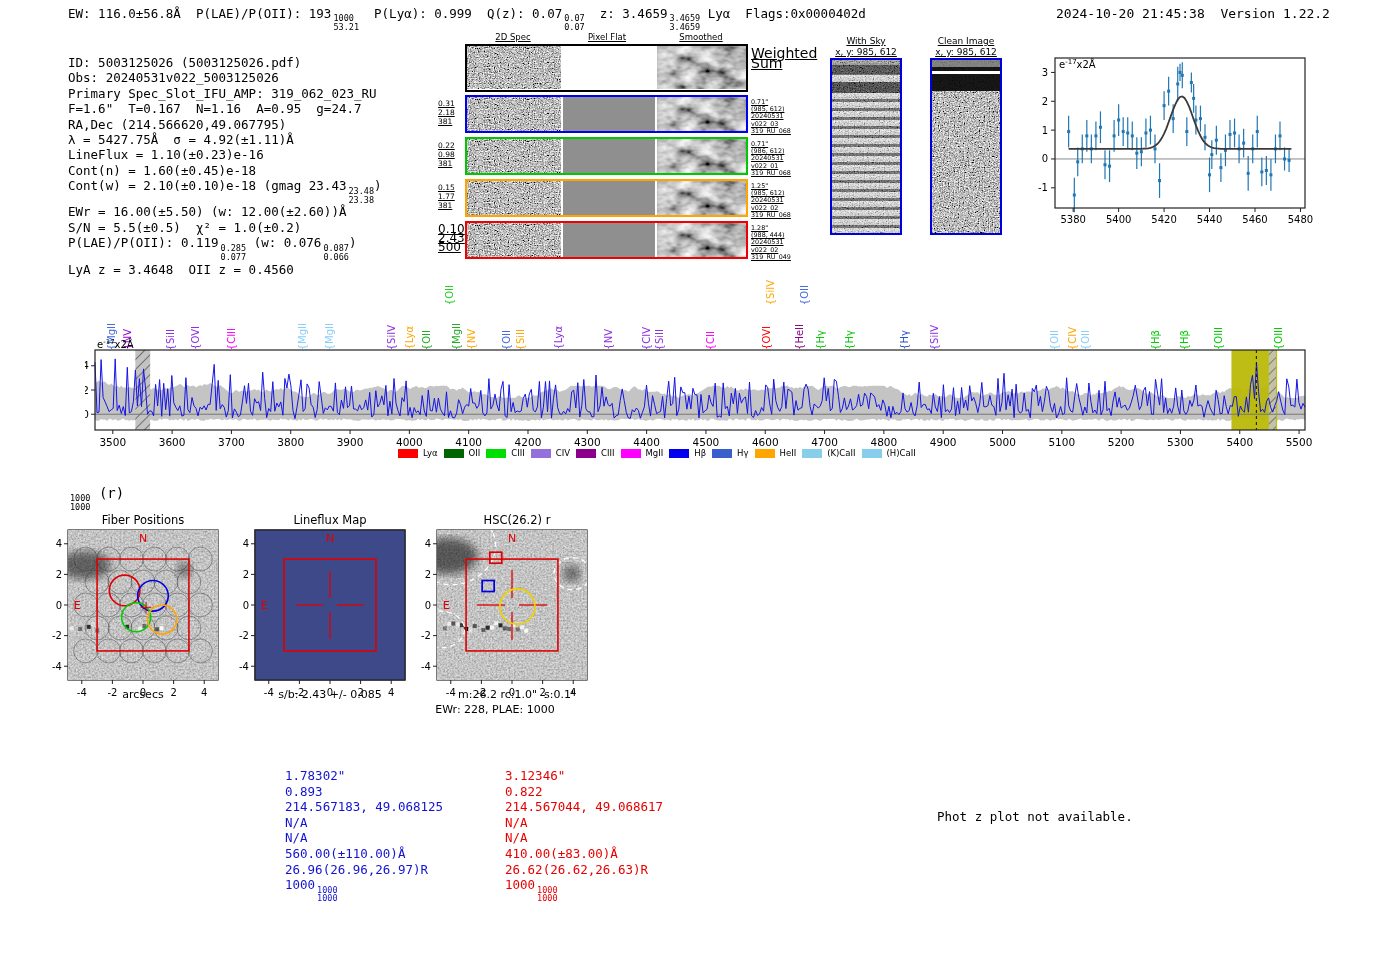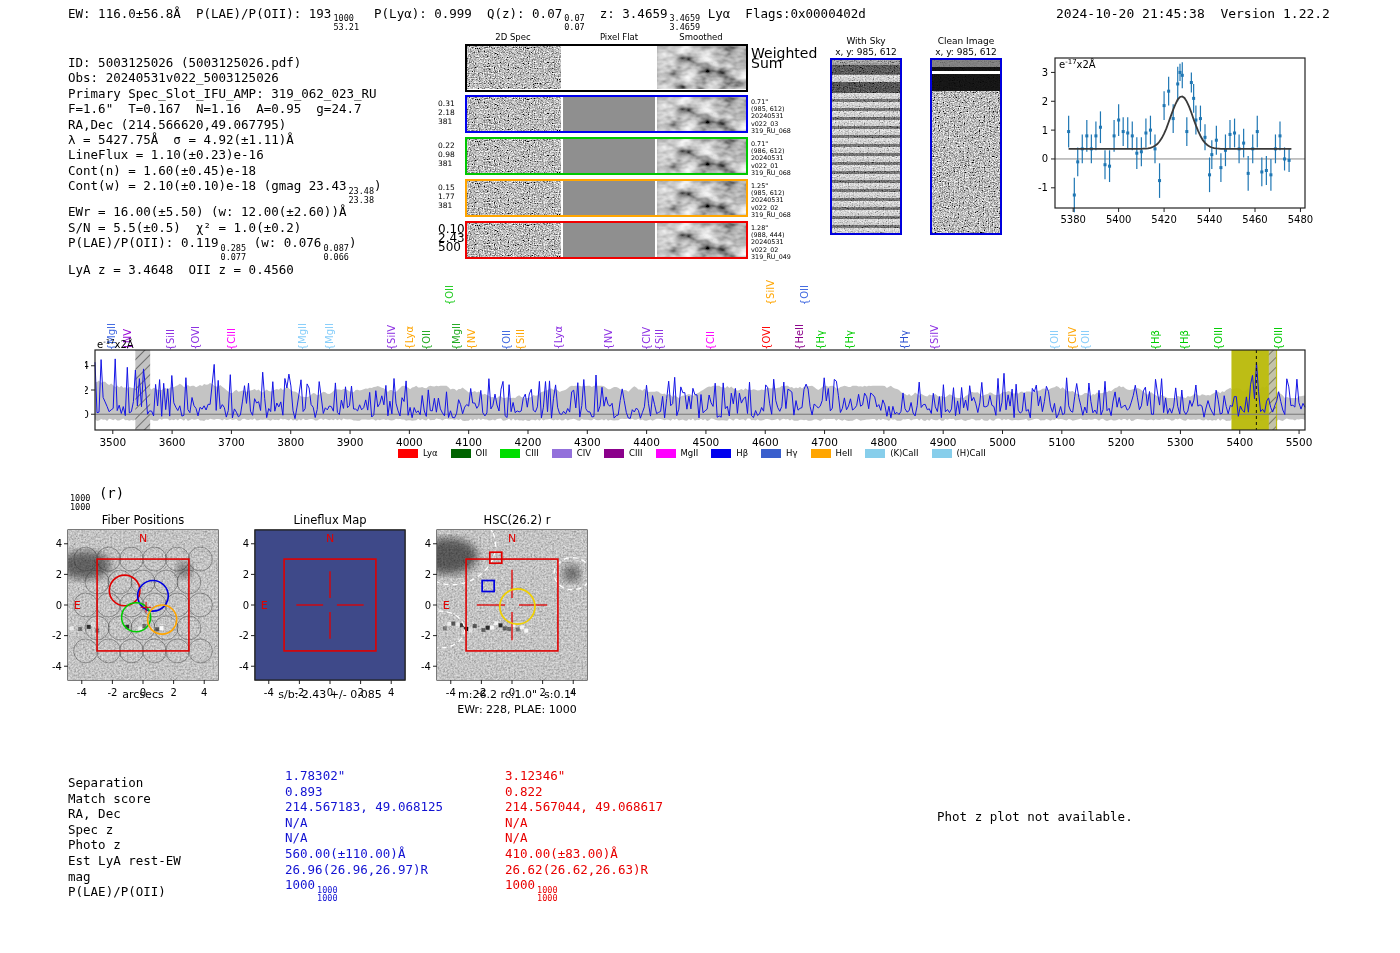--- a/index.html
+++ b/index.html
@@ -2,30 +2,30 @@
 <html><head>
 <meta charset="utf-8">
 <style>
   html,body{margin:0;padding:0;background:#fff;}
   body{width:1400px;height:953px;position:relative;font-family:"DejaVu Sans Mono",monospace;color:#000;overflow:hidden;}
   .abs{position:absolute;}
   .mono{font-family:"DejaVu Sans Mono",monospace;font-size:12.5px;white-space:pre;line-height:15.4px;}
   .frac{display:inline-flex;flex-direction:column;font-size:8.5px;line-height:1.05;vertical-align:-0.4em;margin-left:2px;white-space:pre;}
   .ctr{transform:translateX(-50%);}
   .linemark{position:absolute;writing-mode:vertical-rl;transform:rotate(180deg);font-family:"DejaVu Sans",sans-serif;font-size:10px;line-height:1;white-space:nowrap;}
-  .legend-row{display:flex;align-items:center;gap:13px;}
+  .legend-row{display:flex;align-items:center;gap:6px;}
   .legend-item{display:flex;align-items:center;gap:5px;}
   .legend-sw{width:20px;height:9px;display:inline-block;}
   .legend-lb{font-family:"DejaVu Sans",sans-serif;font-size:8.5px;}
   .ann{font-family:"DejaVu Sans",sans-serif;font-size:10px;white-space:nowrap;}
   .ann sup{font-size:7px;}
   .s2d-imgs{display:flex;gap:2px;background:#fff;}
   .panel-title{font-family:"DejaVu Sans",sans-serif;font-size:11.5px;white-space:nowrap;}
   .xlab{font-family:"DejaVu Sans",sans-serif;font-size:11px;white-space:pre;}
-  .smalllab{font-family:"DejaVu Sans",sans-serif;white-space:pre;}
+  .smalllab{font-family:"DejaVu Sans",sans-serif;white-space:pre;text-decoration:underline;}
   .mt-line{height:15.6px;white-space:pre;}
 </style>
 </head>
 <body>
 
 <svg width="0" height="0" style="position:absolute" aria-hidden="true">
   <defs>
     <filter id="fFine" x="0" y="0" width="100%" height="100%">
       <feTurbulence type="fractalNoise" baseFrequency="0.8" numOctaves="2" seed="3"></feTurbulence>
       <feColorMatrix type="saturate" values="0"></feColorMatrix>
@@ -80,21 +80,21 @@
     <div class="mono"><span>Cont(n) = 1.60(±0.45)e-18</span></div>
     <div class="mono"><span>Cont(w) = 2.10(±0.10)e-18 (gmag 23.43</span><span class="frac"><span>23.48</span><span>23.38</span></span><span>)</span></div>
     <div class="mono"><span>EWr = 16.00(±5.50) (w: 12.00(±2.60))Å</span></div>
     <div class="mono"><span>S/N = 5.5(±0.5)  χ² = 1.0(±0.2)</span></div>
     <div class="mono"><span>P(LAE)/P(OII): 0.119</span><span class="frac"><span>0.285</span><span>0.077</span></span><span> (w: 0.076</span><span class="frac"><span>0.087</span><span>0.066</span></span><span>)</span></div>
     <div class="mono"><span>LyA z = 3.4648  OII z = 0.4560</span></div>
   </div>
 
 <div class="abs" id="spec2d-headers">
     <div class="abs smalllab ctr" style="left: 513px; top: 32px; font-size: 8.5px;">2D Spec</div>
-    <div class="abs smalllab ctr" style="left: 607px; top: 32px; font-size: 8.5px; margin-left: 12px;">Pixel Flat</div>
+    <div class="abs smalllab ctr" style="left: 607px; top: 32px; font-size: 8.5px;">Pixel Flat</div>
     <div class="abs smalllab ctr" style="left: 701px; top: 32px; font-size: 8.5px;">Smoothed</div>
   </div>
 <div class="abs" id="spec2d-rows">
     <div class="abs" style="left: 465px; top: 44px; width: 283px; height: 48px; border: 2.5px solid rgb(0, 0, 0); box-sizing: border-box;">
       <div class="s2d-imgs">
         <svg width="94" height="43">
           <rect x="0" y="0" width="94" height="43" fill="#909090"></rect>
           <rect x="0" y="0" width="94" height="43" filter="url(#fFine)"></rect>
         </svg>
         <div style="width: 92px; height: 43px; background: rgb(255, 255, 255);"></div>
@@ -643,20 +643,19 @@
     <line x1="103" y1="74.11224489795919" x2="103" y2="45.79591836734694" stroke="#e00000" stroke-width="1.3"></line>
     <circle cx="108.35714285714286" cy="82.53061224489797" r="17.60204081632653" fill="none" stroke="#f0d000" stroke-width="1.7"></circle>
     <rect x="80.8061224489796" y="28.193877551020407" width="12" height="11" fill="none" stroke="#e00000" stroke-width="1.7"></rect>
     <rect x="73.15306122448979" y="56.51020408163265" width="12" height="11" fill="none" stroke="#0000e0" stroke-width="1.7"></rect>
     <text x="103" y="18.24489795918368" text-anchor="middle" font-size="11" font-family="DejaVu Sans, sans-serif" fill="#e00000">N</text>
     <text x="37.18367346938776" y="85" text-anchor="middle" font-size="11" font-family="DejaVu Sans, sans-serif" fill="#e00000">E</text>
   </svg>
 <div class="abs xlab ctr" style="left:143px;top:688px;">arcsecs</div>
 <div class="abs xlab ctr" style="left:330px;top:688px;">s/b: 2.43 +/- 0.085</div>
 <div class="abs xlab ctr" style="left:517px;top:688px;">m:26.2 rc:1.0"  s:0.1"</div>
-<div class="abs xlab ctr" style="left:517px;top:703px;">EWr: 228, PLAE: 1000</div>
+<div class="abs xlab ctr" style="left:495px;top:703px;">EWr: 228, PLAE: 1000</div>
 
 <div class="abs" style="left:68px;top:768px;width:700px;height:140px;" id="match-table">
-    <div class="abs mono" style="left: 0px; top: 7px;"><div class="mt-line">Separation</div><div class="mt-line">Match score</div><div class="mt-line">RA, Dec</div><div class="mt-line">Spec z</div><div class="mt-line">Photo z</div><div class="mt-line">Est LyA rest-EW</div><div class="mt-line">mag</div><div class="mt-line">P(LAE)/P(OII)</div></div>
     <div class="abs mono" style="left: 217px; top: 0px; color: rgb(18, 18, 210);"><div class="mt-line"><span>1.78302"</span></div><div class="mt-line"><span>0.893</span></div><div class="mt-line"><span>214.567183, 49.068125</span></div><div class="mt-line"><span>N/A</span></div><div class="mt-line"><span>N/A</span></div><div class="mt-line"><span>560.00(±110.00)Å</span></div><div class="mt-line"><span>26.96(26.96,26.97)R</span></div><div class="mt-line"><span>1000</span><span class="frac"><span>1000</span><span>1000</span></span></div></div>
     <div class="abs mono" style="left: 437px; top: 0px; color: rgb(232, 0, 0);"><div class="mt-line"><span>3.12346"</span></div><div class="mt-line"><span>0.822</span></div><div class="mt-line"><span>214.567044, 49.068617</span></div><div class="mt-line"><span>N/A</span></div><div class="mt-line"><span>N/A</span></div><div class="mt-line"><span>410.00(±83.00)Å</span></div><div class="mt-line"><span>26.62(26.62,26.63)R</span></div><div class="mt-line"><span>1000</span><span class="frac"><span>1000</span><span>1000</span></span></div></div>
   </div>
 <div class="abs mono" style="left:937px;top:809px;">Phot z plot not available.</div>
 
 </body></html>

